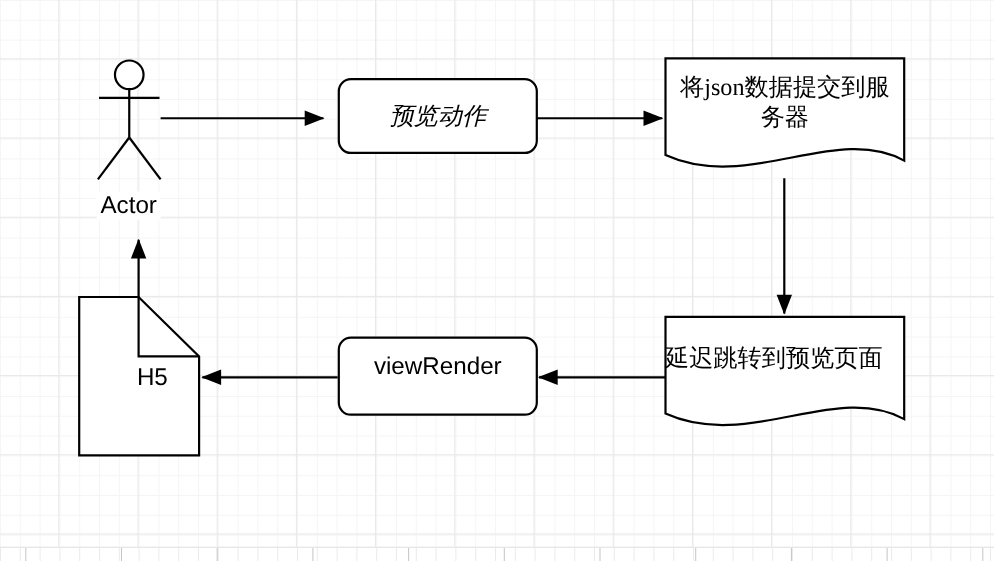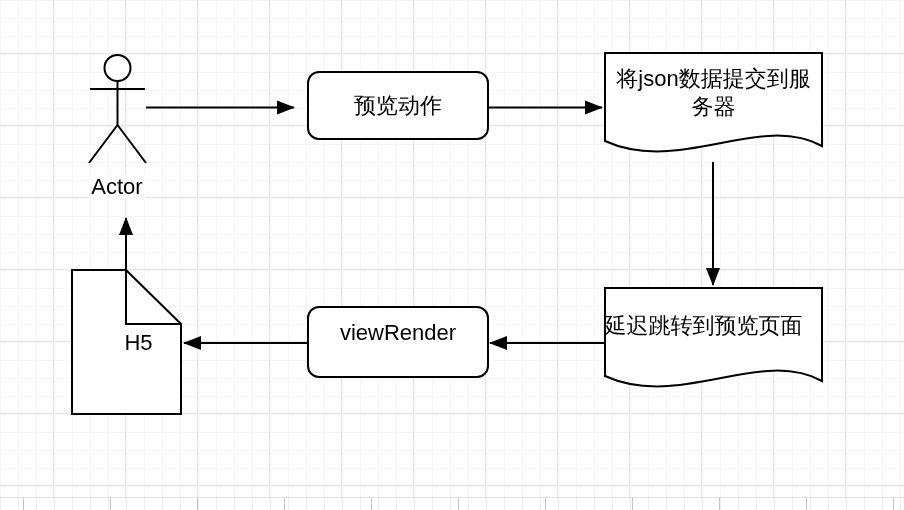--- a/index.html
+++ b/index.html
@@ -50,20 +50,21 @@
     line-height: 26px;
     white-space: nowrap;
   }
   .label .bg-white {
     background: #ffffff;
     padding: 0 3px;
   }
   .label.multiline {
     flex-direction: column;
     line-height: 28px;
+    font-family: Liberation Serif, serif;
   }
   
   .page-edge-band {
     position: absolute;
     left: 0;
     top: 497px;
     width: 904px;
     height: 13px;
     background-color: #ffffff;
     border-top: 1px solid #e2e2e2;
@@ -112,21 +113,21 @@
     <line class="line-stroke" x1="713" y1="162" x2="713" y2="285" marker-end="url(#arrowhead)"></line>
     <line class="line-stroke" x1="605" y1="343" x2="490" y2="343" marker-end="url(#arrowhead)"></line>
     <line class="line-stroke" x1="307" y1="343" x2="184" y2="343" marker-end="url(#arrowhead)"></line>
     <line class="line-stroke" x1="126" y1="270" x2="126" y2="218" marker-end="url(#arrowhead)"></line>
   </svg>
 
   <div class="label" style="left:47px; top:175px; width:140px; height:24px;">
     <span class="bg-white">Actor</span>
   </div>
 
-  <div class="label" style="left:308px; top:72px; width:180px; height:67px;">预览动作</div>
+  <div class="label" style="left:308px; top:72px; width:180px; height:67px;font-style:italic;">预览动作</div>
 
   <div class="label multiline" style="left:611px; top:53px; width:205px; height:80px;">
     <div>将json数据提交到服</div>
     <div>务器</div>
   </div>
 
   <div class="label" style="left:605px; top:288px; width:197px; height:76px;">延迟跳转到预览页面</div>
 
   <div class="label" style="left:308px; top:307px; width:180px; height:52px;border-radius:10px;">viewRender</div>
 

